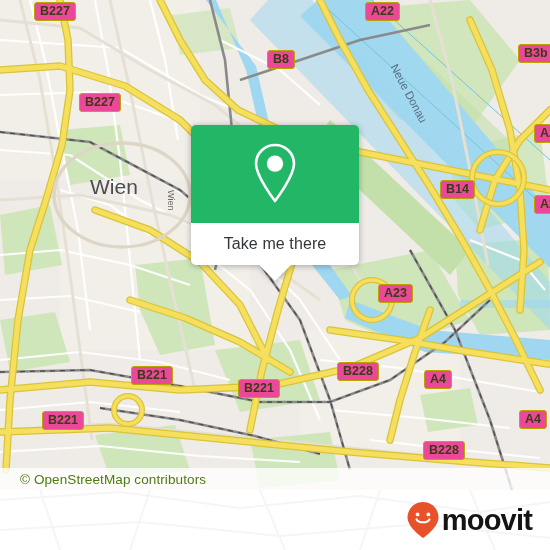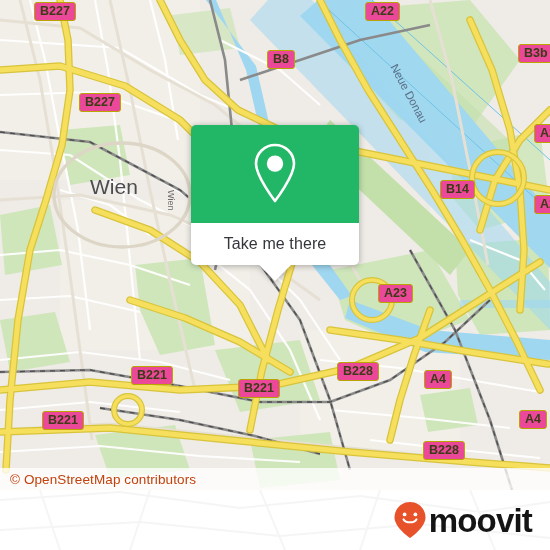--- a/index.html
+++ b/index.html
@@ -37,22 +37,22 @@
     top: 468px;
     width: 550px;
     height: 22px;
     background: rgba(255,255,255,0.78);
     display: flex;
     align-items: center;
     z-index: 30;
   }
   #osm-bar .osm-text {
     font-size: 13.5px;
-    color: #c2410c;
-    padding-left: 10px;
+    color: #4d7c0f;
+    padding-left: 20px;
     letter-spacing: 0.1px;
     white-space: nowrap;
   }
 
   
   #callout {
     position: absolute;
     left: 191px;
     top: 125px;
     width: 168px;
@@ -126,21 +126,21 @@
   #brand {
     position: absolute;
     right: 18px;
     top: 0;
     height: 60px;
     display: flex;
     align-items: center;
     gap: 2px;
   }
   #brand-word {
-    font-size: 33px;
+    font-size: 29px;
     font-weight: bold;
     color: #141414;
     letter-spacing: -0.8px;
     line-height: 1;
   }
 
   
   .shield {
     position: absolute;
     background: #ec4899;

